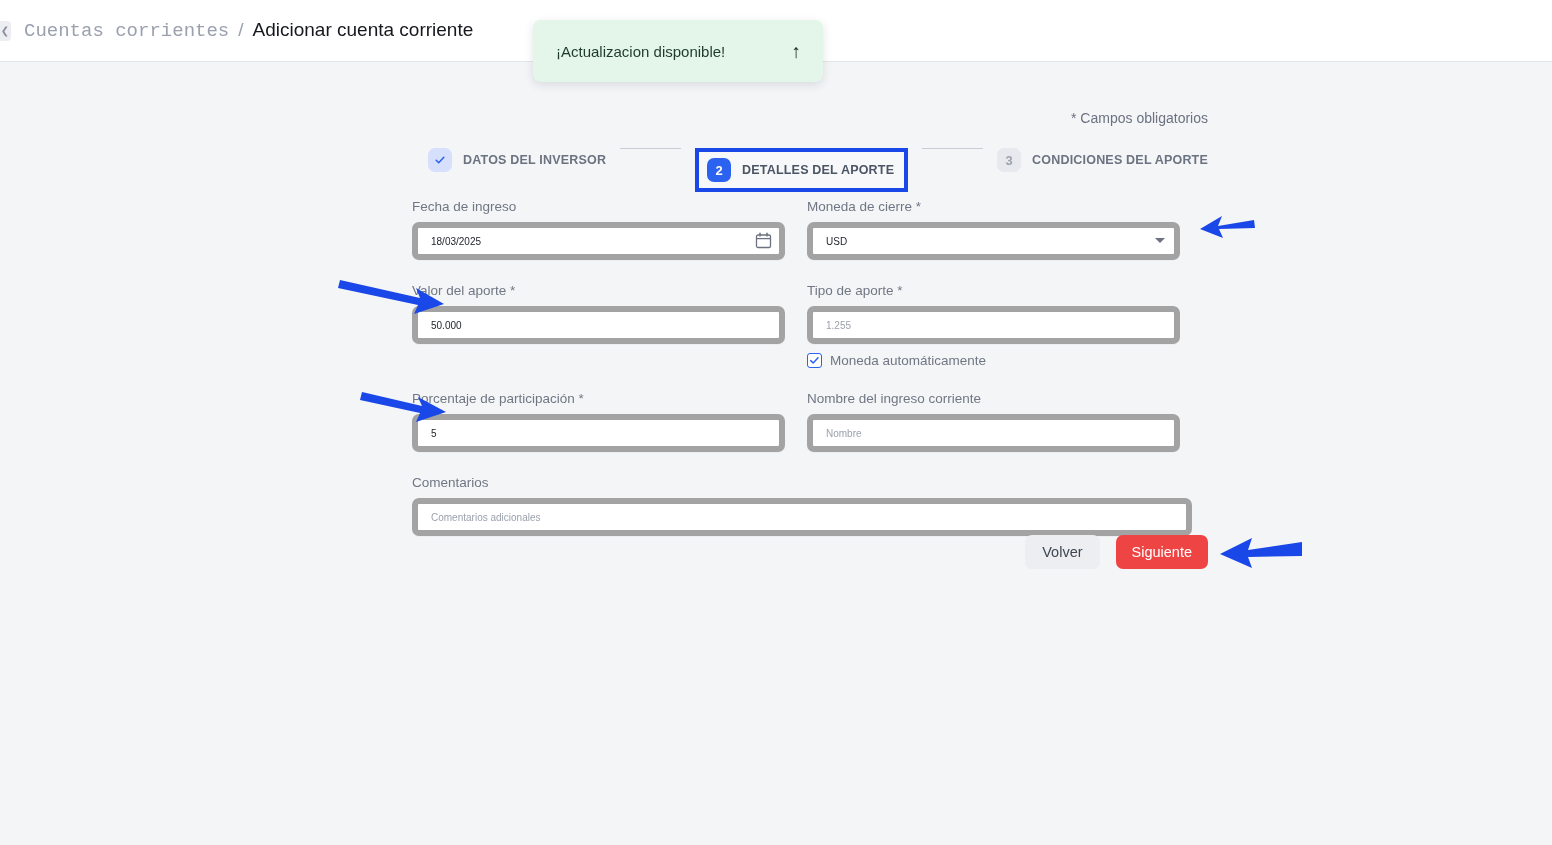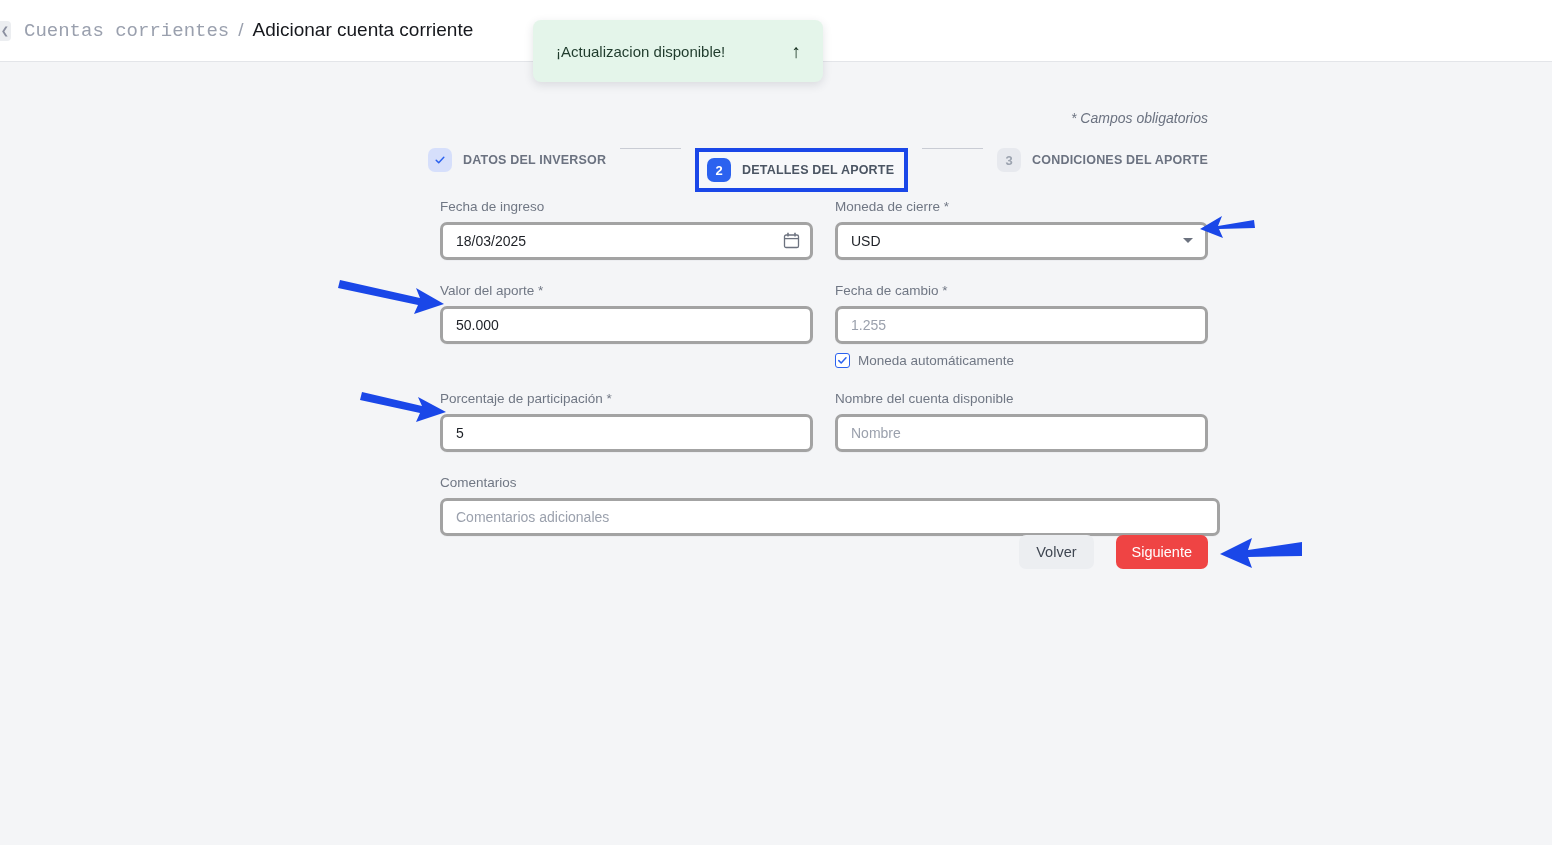--- a/index.html
+++ b/index.html
@@ -49,21 +49,21 @@
     z-index: 40;
   }
   .toast-text { font-size: 15px; color: #1f3b2c; white-space: nowrap; }
   .toast-arrow { color: #16301f; font-size: 19px; line-height: 1; cursor: pointer; }
 
   
   .main { position: absolute; top: 62px; left: 0; width: 1552px; height: 783px; }
 
   .required-note {
     position: absolute; right: 344px; top: 48px;
-    font-size: 14px; color: #6b7280; font-style: italic;
+    font-size: 14px; color: #6b7280;
   }
 
   
   .stepper {
     position: absolute; left: 428px; top: 86px;
     width: 780px; height: 48px;
     display: flex; align-items: flex-start;
   }
   .step { display: flex; align-items: center; gap: 11px; }
   .step-badge {
@@ -82,36 +82,36 @@
   .step-label.active { color: #4b5563; }
   .step-line { flex: 1; height: 1px; background: #c9ccd4; margin: 0 14px; }
   .step-active-wrap {
     border: 4px solid #1a47e8;
     padding: 6px 10px 6px 8px;
     background: #f7f8fa;
     position: relative; z-index: 5;
   }
 
   
-  .form { position: absolute; left: 440px; top: 137px; width: 780px; }
+  .form { position: absolute; left: 412px; top: 137px; width: 780px; }
   .row { display: flex; gap: 22px; margin-bottom: 23px; }
   .field { width: 373px; }
   .field.wide { width: 780px; }
   .f-label {
     display: block; font-size: 13.5px; color: #707784;
     margin-bottom: 8px;
   }
   .f-input {
     width: 100%; height: 38px;
     background: #ffffff;
-    border: 3px solid #a3a3a3;
+    border: 6px solid #a3a3a3;
     border-radius: 7px;
     padding: 0 13px;
     font-family: "Liberation Sans", sans-serif;
-    font-size: 14px; color: #1d2026;
+    font-size: 10px; color: #1d2026;
     outline: none;
     box-shadow: 0 1px 1px rgba(30,40,60,.03);
   }
   .f-input::placeholder { color: #9ba1ad; }
   .f-input.placeholderish { color: #9ba1ad; }
   .input-wrap { position: relative; }
   .cal-icon {
     position: absolute; right: 13px; top: 10px;
     width: 17px; height: 17px; cursor: pointer;
   }
@@ -133,21 +133,21 @@
     border: 1.6px solid #2b62ef; background: #ffffff;
     display: flex; align-items: center; justify-content: center;
     cursor: pointer;
   }
   .cbox svg { display: block; }
   .cbox-label { font-size: 13.5px; color: #707784; cursor: pointer; }
 
   
   .actions {
     position: absolute; left: 428px; top: 473px; width: 780px;
-    display: flex; justify-content: flex-end; gap: 22px;
+    display: flex; justify-content: flex-end; gap: 16px;
   }
   .btn {
     height: 34px; border: none; border-radius: 7px;
     font-family: "Liberation Sans", sans-serif;
     font-size: 14.5px; cursor: pointer;
   }
   .btn-secondary { background: #eceef1; color: #3f4651; padding: 0 17px; }
   .btn-primary { background: #ef4444; color: #ffffff; padding: 0 16px; font-weight: 500; }
 
   
@@ -226,41 +226,41 @@
       </div>
     </div>
 
     <div class="row">
       <div class="field">
         <label class="f-label">Valor del aporte *</label>
         <input class="f-input" value="50.000" style="">
       </div>
 
       <div class="field">
-        <label class="f-label">Fecha de cambio *</label>
+        <label class="f-label">Tipo de aporte *</label>
         <input class="f-input placeholderish" value="1.255" style="">
         <div class="check-row">
           <span class="cbox">
             <svg width="11" height="11" viewBox="0 0 11 11">
                 <path d="M1.8 5.6 L4.2 8 L9 2.8" stroke="#2b62ef" stroke-width="1.5" fill="none" stroke-linecap="round" stroke-linejoin="round"></path>
               </svg>
           </span>
           <span class="cbox-label">Moneda automáticamente</span>
         </div>
       </div>
     </div>
 
     <div class="row" style="margin-top:8px">
       <div class="field">
         <label class="f-label">Porcentaje de participación *</label>
         <input class="f-input" value="5" style="">
       </div>
 
       <div class="field">
-        <label class="f-label">Nombre del cuenta disponible</label>
+        <label class="f-label">Nombre del ingreso corriente</label>
         <input class="f-input" placeholder="Nombre" style="">
       </div>
     </div>
 
     <div class="row">
       <div class="field wide">
         <label class="f-label">Comentarios</label>
         <input class="f-input" placeholder="Comentarios adicionales" style="">
       </div>
     </div>

